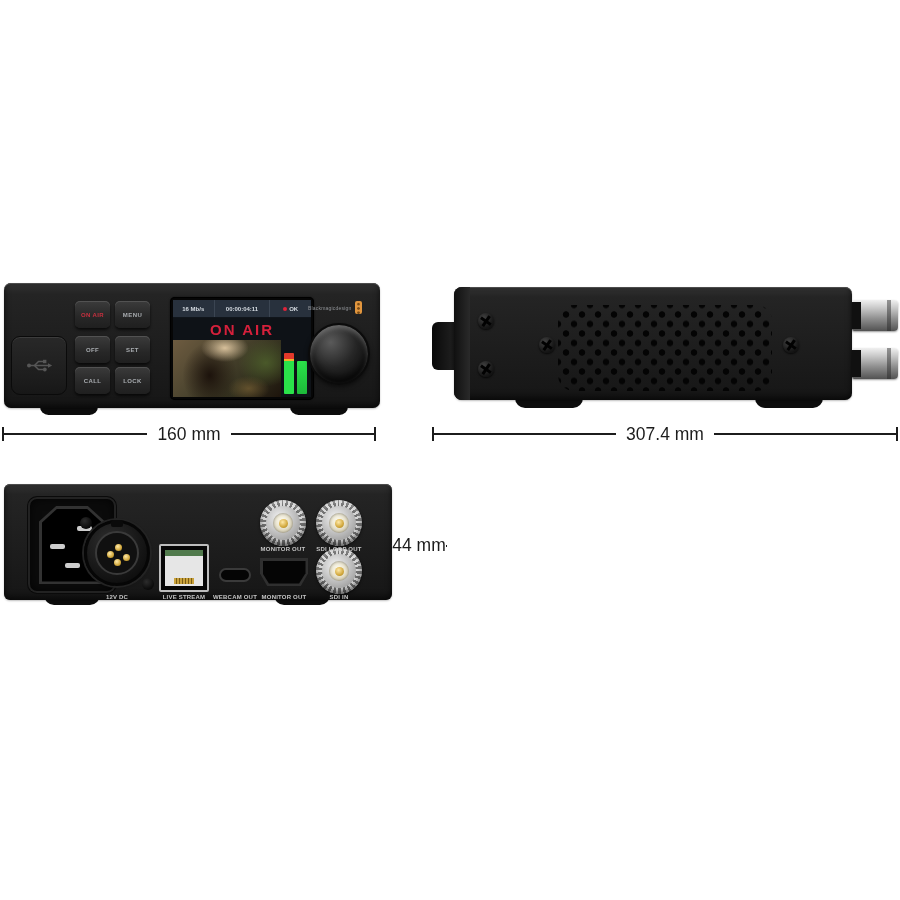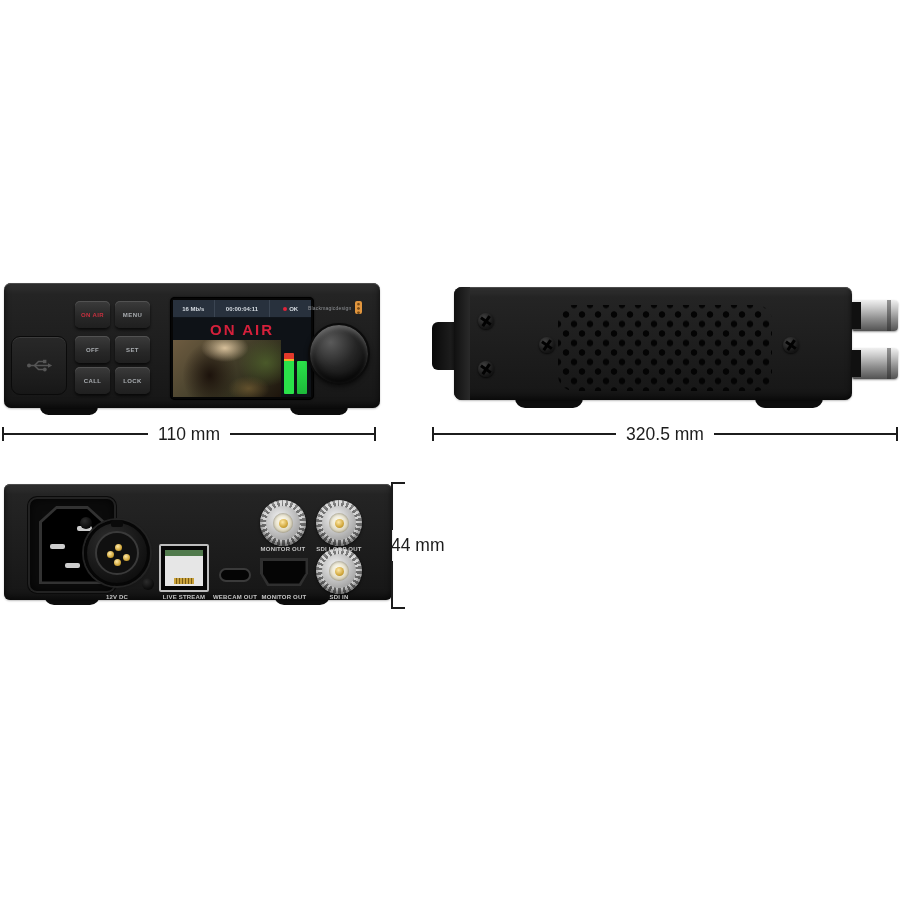--- a/index.html
+++ b/index.html
@@ -4,21 +4,21 @@
 <style>
   html,body{margin:0;padding:0;background:#fff;}
   #canvas{position:relative;width:900px;height:900px;background:#ffffff;font-family:"Liberation Sans",sans-serif;overflow:hidden;}
   .abs{position:absolute;}
 
   
   .dim-h{position:absolute;display:flex;align-items:center;height:26px;}
   .dim-h .cap{width:2px;height:14px;background:#1c1c1c;}
   .dim-h .rule{flex:1;height:2px;background:#1c1c1c;}
   .dim-text{padding:0 10px;font-size:17.5px;color:#1c1c1c;white-space:nowrap;}
-  .dim-v{position:absolute;display:flex;flex-direction:column;align-items:flex-start;}
+  .dim-v{position:absolute;display:flex;align-items:center;}
   .dim-v .capv{height:2px;width:14px;background:#1c1c1c;}
   .dim-v .rulev{flex:1;width:2px;background:#1c1c1c;}
   .dim-v .dim-text{padding:5px 0;}
 
   
   .chassis{position:absolute;border-radius:7px;
     background:linear-gradient(180deg,#313131 0,#242424 9%,#1d1d1d 55%,#161616 100%);
     box-shadow:inset 0 1px 0 #4c4c4c, inset 0 -3px 6px rgba(0,0,0,.65), 0 1px 2px rgba(0,0,0,.25);}
   .foot{position:absolute;background:#0c0c0c;border-radius:3px 3px 10px 10px;}
   .screw{position:absolute;width:16px;height:16px;border-radius:50%;
@@ -198,21 +198,21 @@
         <span class="brandtext">Blackmagicdesign</span>
         <span class="brandmark"></span>
       </div>
       <div class="knob"></div>
     </div>
   </div>
 
   <div class="dim-h" style="left:2px;top:421px;width:374px;">
     <span class="cap"></span>
     <span class="rule"></span>
-    <span class="dim-text">110 mm</span>
+    <span class="dim-text">160 mm</span>
     <span class="rule"></span>
     <span class="cap"></span>
   </div>
 
   <div class="abs" style="left:432px;top:283px;width:468px;height:136px;">
     <div class="foot" style="left:83px;top:112px;width:68px;height:13px;"></div>
     <div class="foot" style="left:323px;top:112px;width:68px;height:13px;"></div>
     <div class="side-protrusion"></div>
     <div class="chassis" style="left:22px;top:4px;width:398px;height:113px;border-radius:8px 7px 7px 8px;">
       <div class="side-frontface" style="left:0;top:0;"></div>
@@ -222,21 +222,21 @@
     <div class="screw" style="left:107px;top:54px;"></div>
     <div class="screw" style="left:351px;top:54px;"></div>
     <div class="vents"></div>
     <div class="bnc-side" style="left:420px;top:17px;"></div>
     <div class="bnc-side" style="left:420px;top:65px;"></div>
   </div>
 
   <div class="dim-h" style="left:432px;top:421px;width:466px;">
     <span class="cap"></span>
     <span class="rule"></span>
-    <span class="dim-text">320.5 mm</span>
+    <span class="dim-text">307.4 mm</span>
     <span class="rule"></span>
     <span class="cap"></span>
   </div>
 
   <div class="abs" style="left:4px;top:478px;width:390px;height:136px;">
     <div class="foot" style="left:40px;top:114px;width:56px;height:13px;"></div>
     <div class="foot" style="left:270px;top:114px;width:56px;height:13px;"></div>
     <div class="chassis" style="left:0;top:6px;width:388px;height:116px;border-radius:6px;">
 
       <div class="iec">

